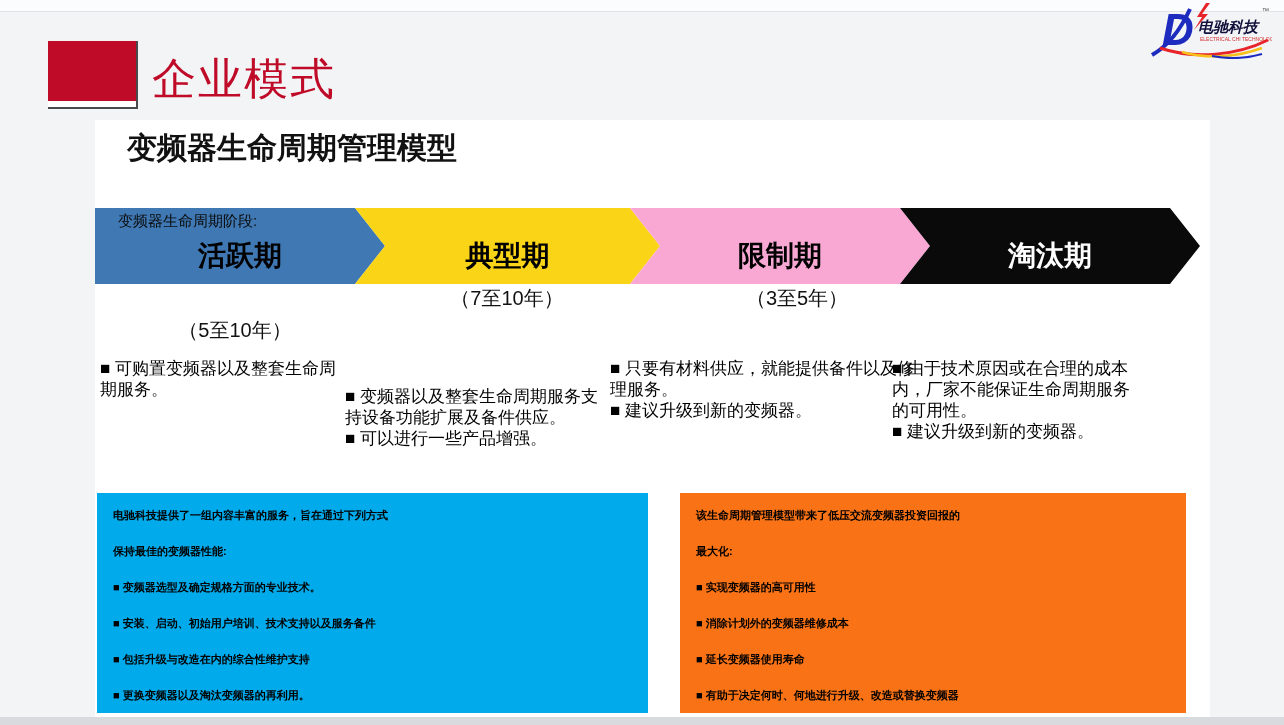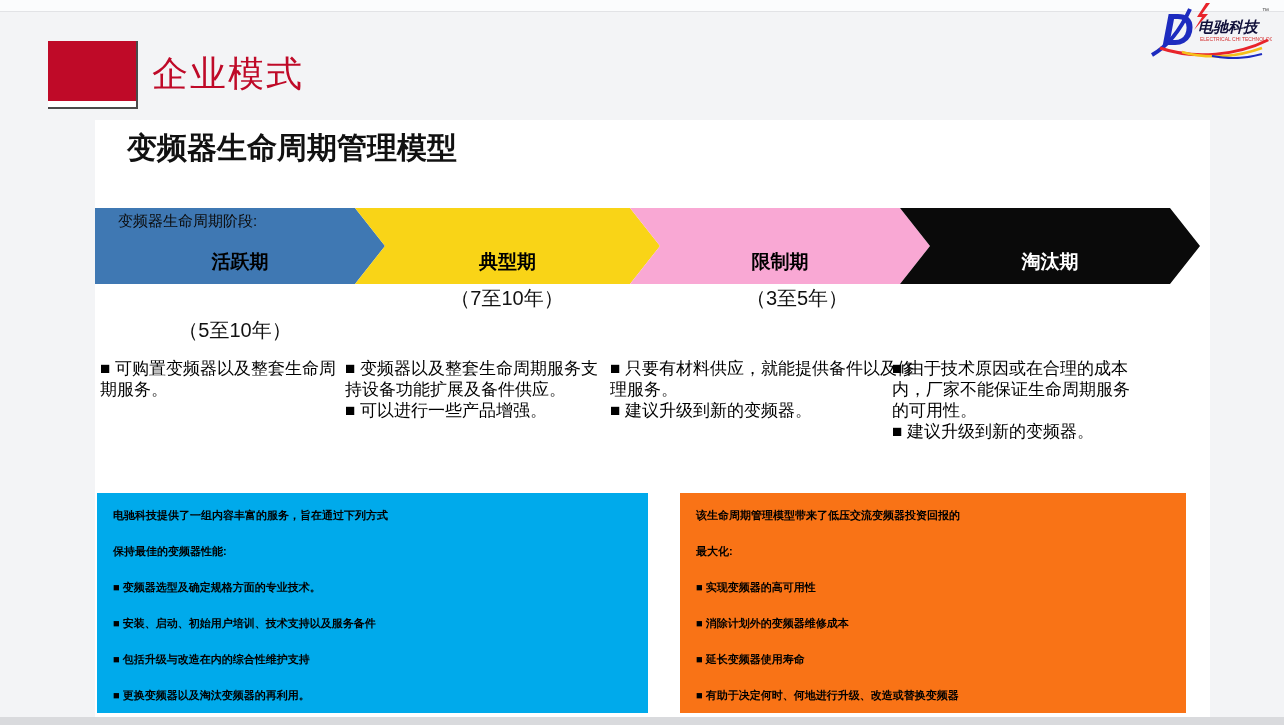--- a/index.html
+++ b/index.html
@@ -12,50 +12,50 @@
   .abs{position:absolute;}
 
   
   .top-strip{left:0;top:0;width:1284px;height:11px;background:#fbfcfd;border-bottom:1px solid #e2e3e6;}
   .bottom-strip{left:0;top:717px;width:1284px;height:8px;background:#d9dadd;}
 
   
   .accent-block{left:48px;top:41px;width:88px;height:66px;background:#ffffff;
     border-right:2px solid #4a4a4a;border-bottom:2px solid #4a4a4a;}
   .accent-block .red-fill{position:absolute;left:0;top:0;width:100%;height:60px;background:#bf0a28;}
-  .page-title{left:152px;top:50px;font-size:36px;letter-spacing:2px;color:#bf0a28;font-weight:500;}
+  .page-title{left:152px;top:50px;font-size:44px;letter-spacing:2px;color:#bf0a28;font-weight:500;}
 
   .logo{left:1150px;top:3px;width:122px;height:56px;}
 
   
   .slide{left:95px;top:120px;width:1115px;height:598px;background:#ffffff;}
   .slide-heading{left:32px;top:8px;font-family:"Liberation Serif",serif;font-weight:700;font-size:30px;color:#111;}
 
   
   .chev{top:88px;height:76px;}
   .chev .phase-name{position:absolute;left:0;right:0;bottom:9px;text-align:center;
-    font-size:19px;font-weight:700;color:#000;}
+    font-size:28px;font-weight:700;color:#000;}
   .chev1{left:0;width:290px;background:#3f78b3;
     clip-path:polygon(0 0,260px 0,290px 38px,260px 76px,0 76px);}
   .chev2{left:260px;width:305px;background:#f9d417;
     clip-path:polygon(0 0,275px 0,305px 38px,275px 76px,0 76px,30px 38px);}
   .chev3{left:535px;width:300px;background:#f9a8d4;
     clip-path:polygon(0 0,270px 0,300px 38px,270px 76px,0 76px,30px 38px);}
   .chev4{left:805px;width:300px;background:#0a0a0a;
     clip-path:polygon(0 0,270px 0,300px 38px,270px 76px,0 76px,30px 38px);}
   .chev4 .phase-name{color:#ffffff;}
   .stage-label{left:23px;top:92px;font-size:15px;color:#0b0b0b;}
 
   .years{top:165px;width:200px;text-align:center;font-size:20px;color:#111;}
   .years1{left:40px;margin-top:32px;} .years2{left:312px;} .years3{left:602px;}
 
   
   .bullets{top:238px;font-size:17px;font-weight:400;color:#000;line-height:21px;white-space:pre-line;}
   .col1{left:5px;width:260px;}
-  .col2{left:250px;width:280px;}
+  .col2{left:250px;width:280px;margin-top:28px;}
   .col3{left:515px;width:320px;}
   .col4{left:797px;width:272px;}
 
   
   .info-box{top:373px;height:220px;color:#000;font-weight:700;font-size:11px;
     line-height:36px;white-space:pre-line;padding:4px 0 0 16px;box-sizing:border-box;}
   .cyan-box{left:2px;width:551px;background:#00aaeb;}
   .green-box{left:585px;width:506px;background:#f97316;}
 </style>
 </head>

